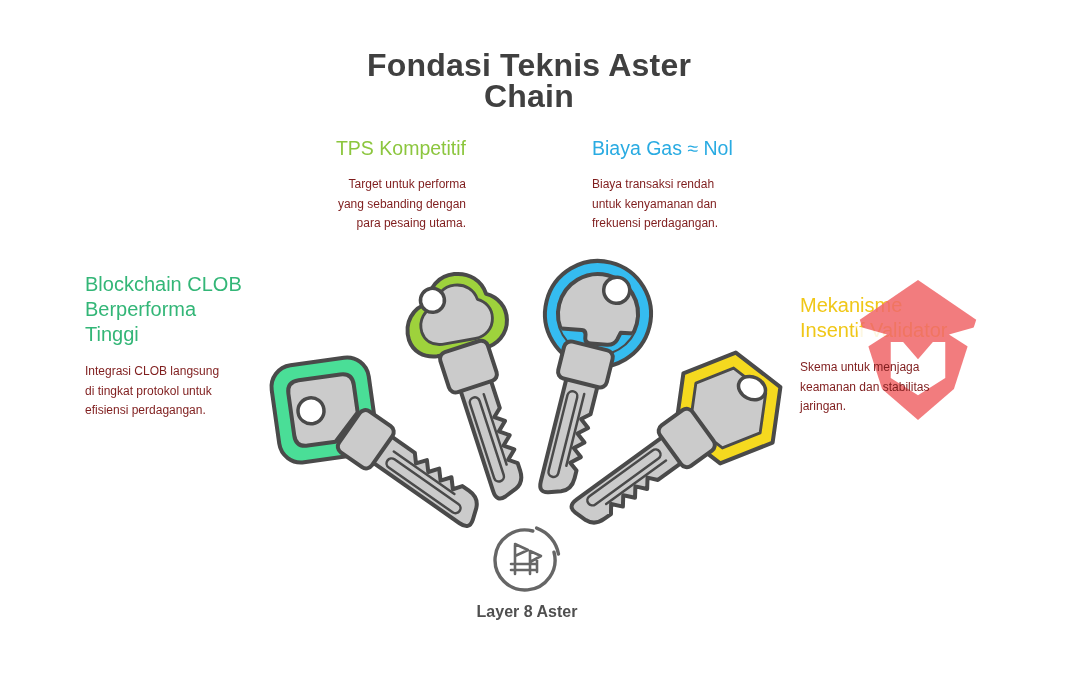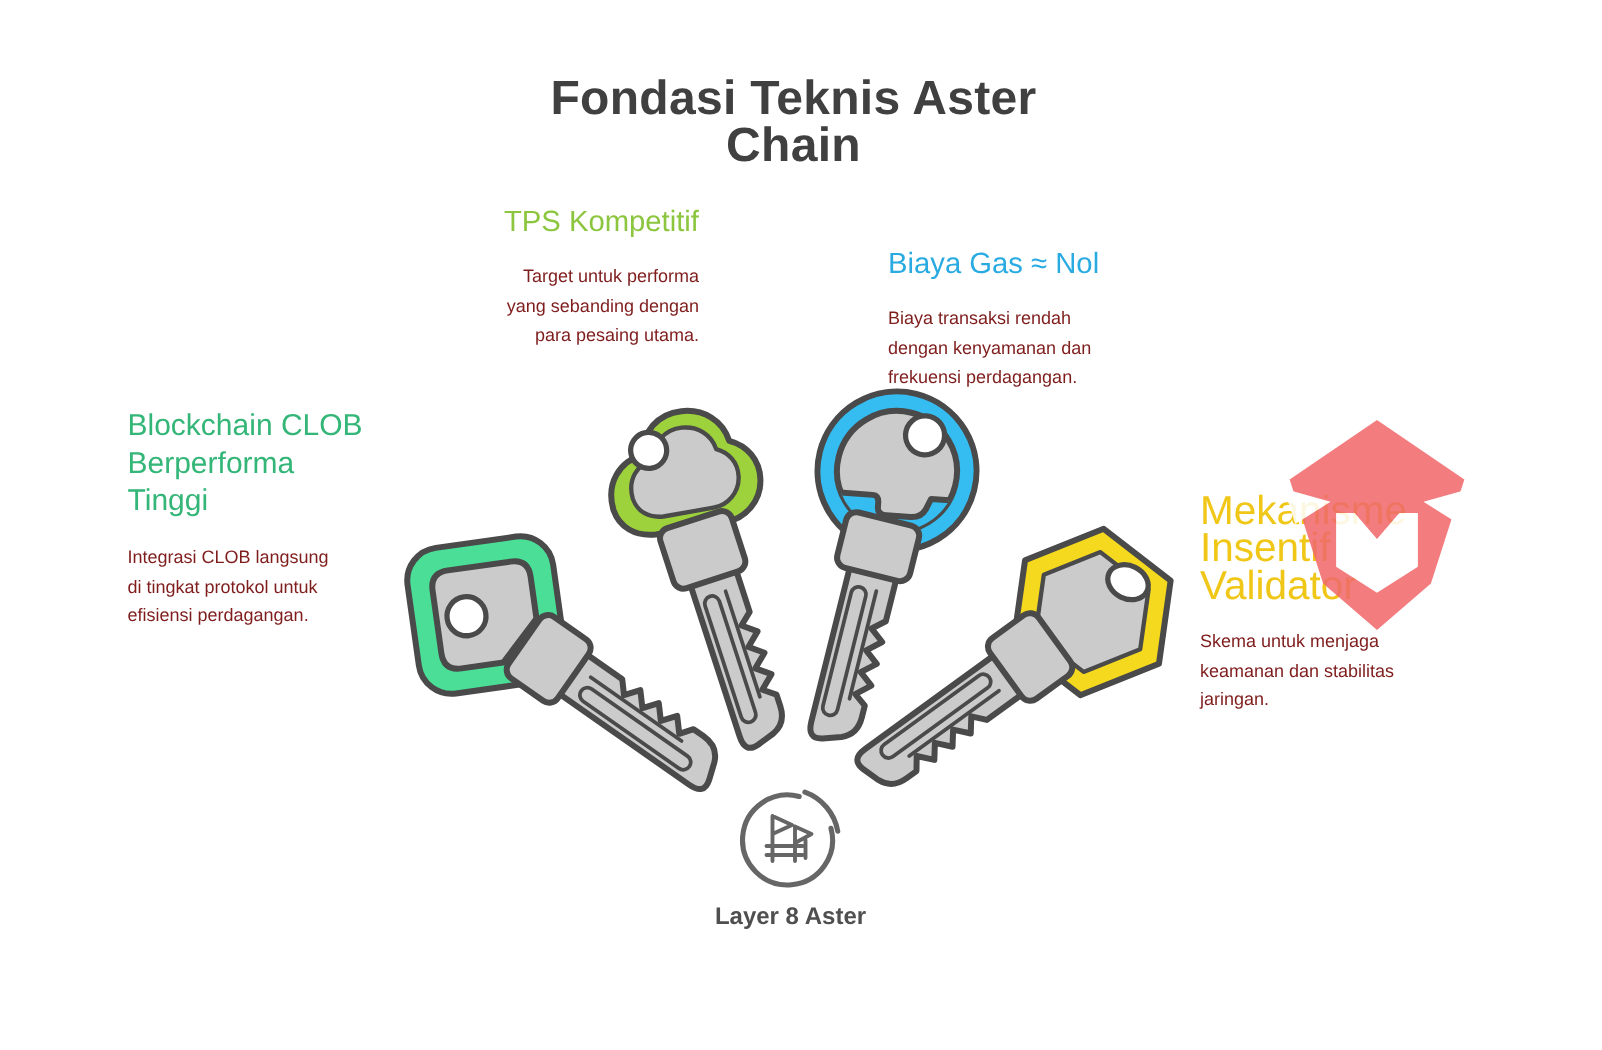--- a/index.html
+++ b/index.html
@@ -16,26 +16,26 @@
   .vg-heading{
     display:block;font-weight:normal;white-space:pre-line;position:relative;
     margin:0 0 15px 0;
   }
   .vg-body{
     display:block;font-size:12px;line-height:19.5px;color:#7f1d1d;
     white-space:pre-line;position:relative;z-index:2;
   }
   .label-tps{left:286px;top:136px;width:180px;text-align:right;}
   .label-tps .vg-heading{font-size:19.5px;line-height:24px;color:#8cc63e;}
-  .label-gas{left:592px;top:136px;width:200px;text-align:left;margin-top:28px;}
+  .label-gas{left:592px;top:136px;width:200px;text-align:left;}
   .label-gas .vg-heading{font-size:19.5px;line-height:24px;color:#29abe2;}
   .label-clob{left:85px;top:272px;width:172px;}
   .label-clob .vg-heading{font-size:20px;line-height:25px;color:#33b677;}
   .label-validator{left:800px;top:293px;width:180px;text-align:left;}
-  .label-validator .vg-heading{font-size:27px;line-height:25px;color:#f0c717;z-index:0;margin-top:35px;}
+  .label-validator .vg-heading{font-size:20px;line-height:25px;color:#f0c717;z-index:0;}
   .watermark{position:absolute;left:856px;top:280px;width:124px;height:140px;z-index:1;opacity:.87;}
   .key{position:absolute;width:150px;height:300px;transform-origin:75px 75px;z-index:0;}
   .key-square{left:249px;top:335px;transform:rotate(-55deg);}
   .key-cloud{left:378px;top:244px;transform:rotate(-18deg);}
   .key-round{left:523px;top:239px;transform:rotate(14deg);}
   .key-hex{left:653px;top:333px;transform:rotate(54deg);}
   .kface{fill:#cbcbcb;stroke:#4a4a4a;stroke-width:4;stroke-linejoin:round;}
   .kring{stroke:#4a4a4a;stroke-width:4;stroke-linejoin:round;}
   .khole{fill:#ffffff;stroke:#4a4a4a;stroke-width:3.5;}
   .kgroove{fill:none;stroke:#4a4a4a;stroke-width:2.5;}
@@ -59,21 +59,21 @@
   <div class="label label-tps">
     <span class="vg-heading">TPS Kompetitif</span>
     <span class="vg-body">Target untuk performa
 yang sebanding dengan
 para pesaing utama.</span>
   </div>
 
   <div class="label label-gas">
     <span class="vg-heading">Biaya Gas ≈ Nol</span>
     <span class="vg-body">Biaya transaksi rendah
-dengan kenyamanan dan
+untuk kenyamanan dan
 frekuensi perdagangan.</span>
   </div>
 
   <div class="label label-clob">
     <span class="vg-heading">Blockchain CLOB
 Berperforma
 Tinggi</span>
     <span class="vg-body">Integrasi CLOB langsung
 di tingkat protokol untuk
 efisiensi perdagangan.</span>

